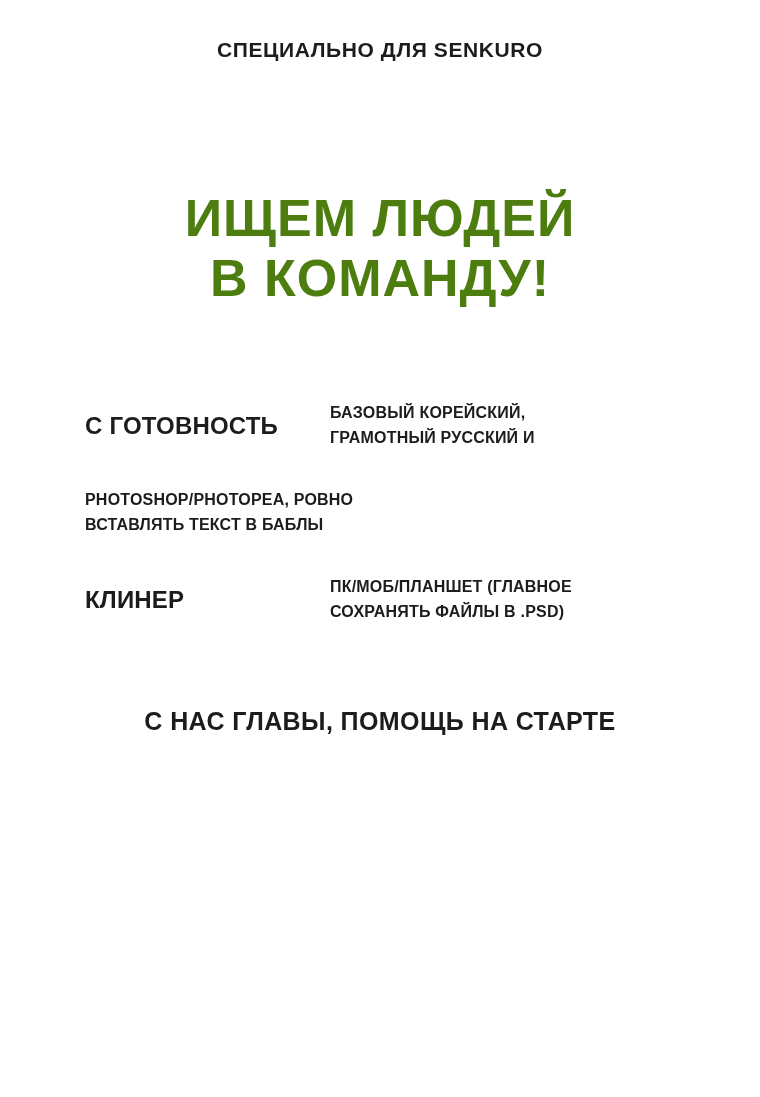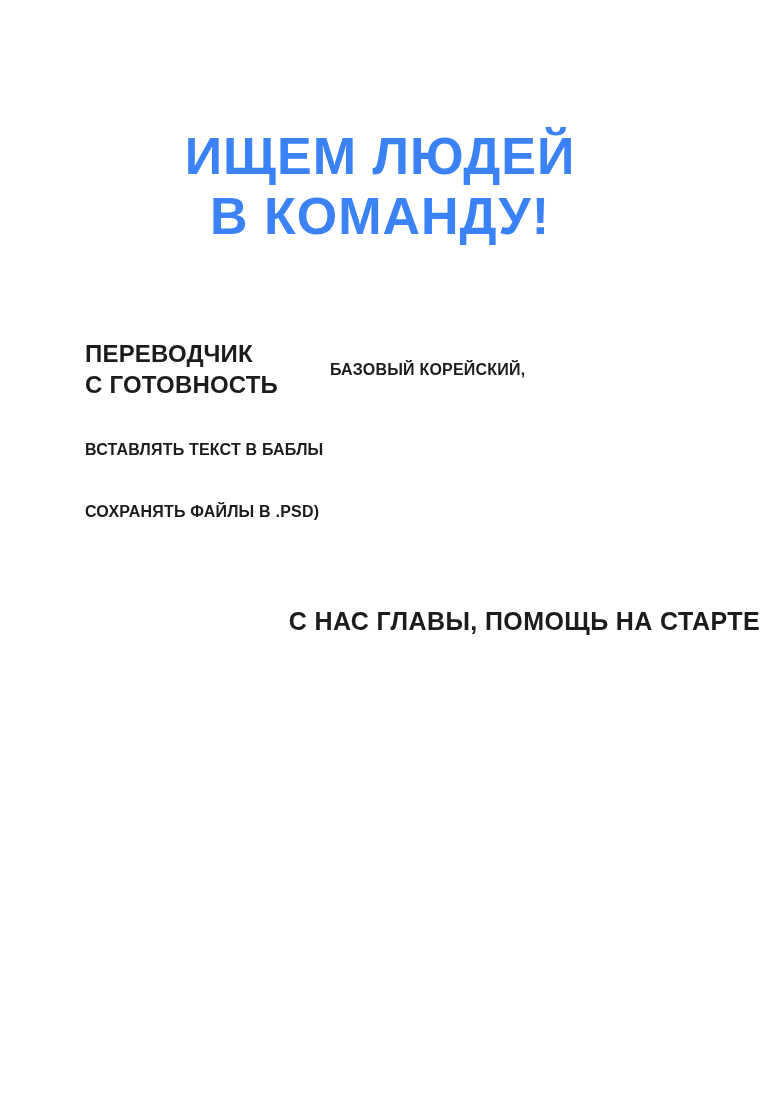--- a/index.html
+++ b/index.html
@@ -25,21 +25,21 @@
     letter-spacing: 0.6px;
     color: #1c1c1c;
   }
   .main-title {
     margin: 126px 0 0 0;
     text-align: center;
     font-size: 52px;
     font-weight: 700;
     letter-spacing: 1px;
     line-height: 60px;
-    color: #3b82f6;
+    color: #4d7c0f;
   }
   .main-title span {
     display: block;
   }
   .roles-list {
     margin-top: 92px;
     padding-left: 85px;
     display: flex;
     flex-direction: column;
     gap: 37px;
@@ -72,54 +72,59 @@
   .footer-note {
     margin-top: 82px;
     text-align: center;
     font-size: 25px;
     font-weight: 700;
     line-height: 31px;
     letter-spacing: 0.4px;
   }
   .footer-note span {
     display: block;
-    text-align: right;
   }
 </style>
 </head>
 <body>
 
 <div class="page">
 
+  <div class="header-note">СПЕЦИАЛЬНО ДЛЯ SENKURO</div>
 
   <h1 class="main-title">
     <span>ИЩЕМ ЛЮДЕЙ</span>
     <span>В КОМАНДУ!</span>
   </h1>
 
   <div class="roles-list">
 
     <div class="role-row">
       <div class="role-name">
-        <span>ПЕРЕВОДЧИК</span>
         <span>С ГОТОВНОСТЬ</span>
       </div>
       <div class="role-req">
         <span>БАЗОВЫЙ КОРЕЙСКИЙ,</span>
+        <span>ГРАМОТНЫЙ РУССКИЙ И</span>
       </div>
     </div>
 
     <div class="role-row">
       <div class="role-req">
+        <span>PHOTOSHOP/PHOTOPEA, РОВНО</span>
         <span>ВСТАВЛЯТЬ ТЕКСТ В БАБЛЫ</span>
       </div>
     </div>
 
     <div class="role-row">
+      <div class="role-name">
+        <span>КЛИНЕР</span>
+      </div>
       <div class="role-req">
+        <span>ПК/МОБ/ПЛАНШЕТ (ГЛАВНОЕ</span>
         <span>СОХРАНЯТЬ ФАЙЛЫ В .PSD)</span>
       </div>
     </div>
 
   </div>
 
   <div class="footer-note">
     <span>С НАС ГЛАВЫ, ПОМОЩЬ НА СТАРТЕ</span>
   </div>
 

